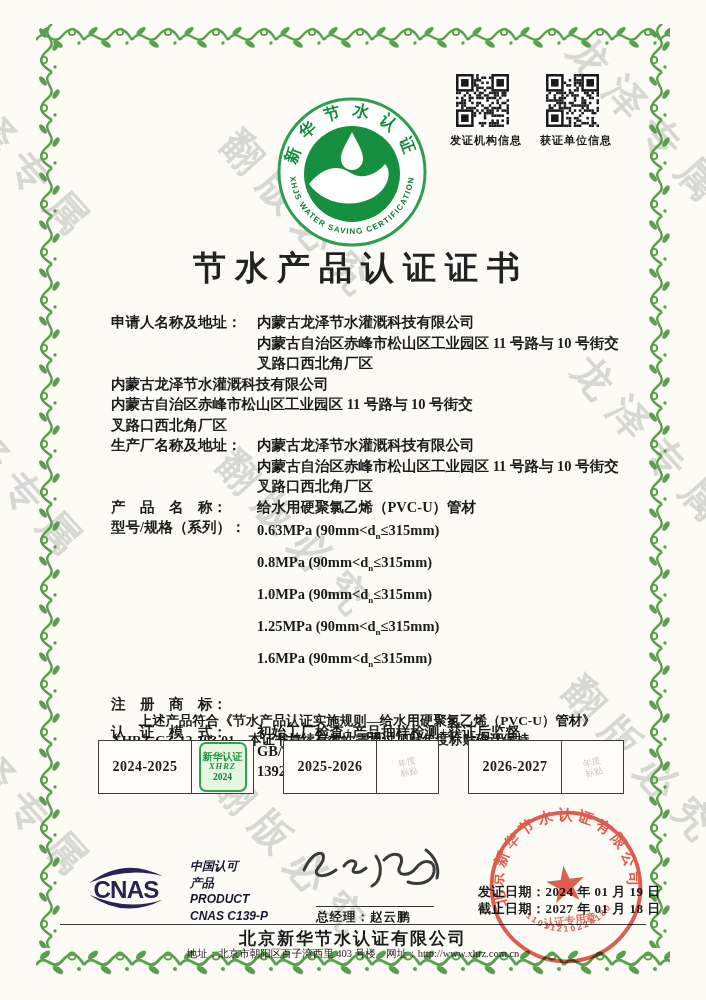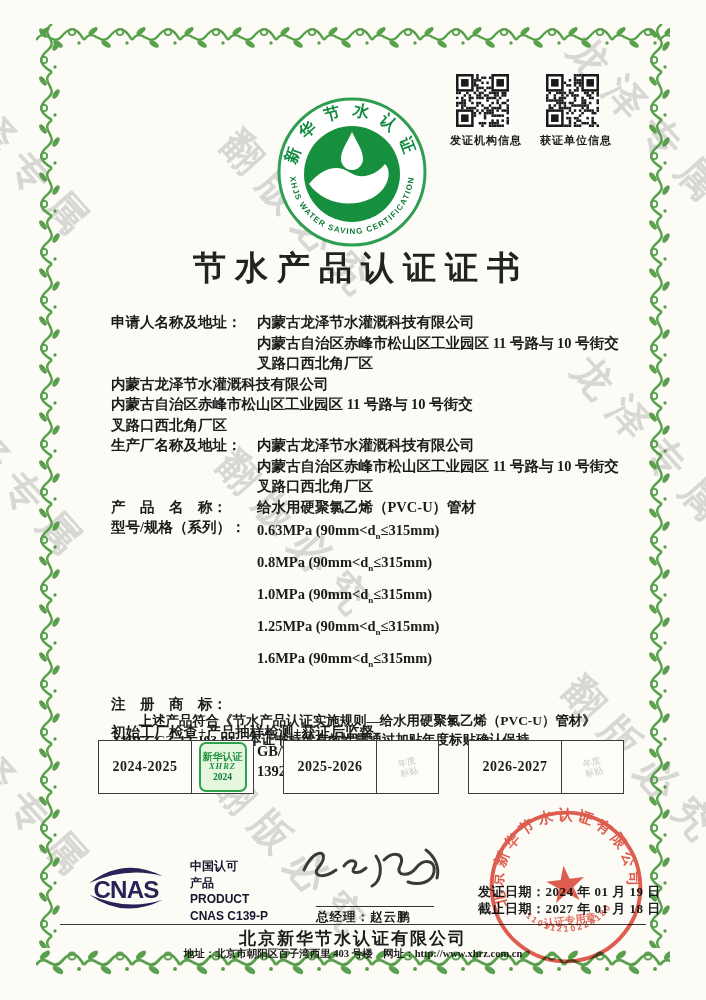--- a/index.html
+++ b/index.html
@@ -41,32 +41,32 @@
            display:flex;flex-direction:column;align-items:center;justify-content:center;line-height:1.15;}
   .sticker .s1{font-size:10px;font-weight:700;color:#1d9440;}
   .sticker .s2{font-size:8.5px;font-style:italic;font-weight:700;color:#1d9440;letter-spacing:1px;}
   .sticker .s3{font-size:9.5px;font-weight:700;color:#0d7c35;}
   .ph{width:22px;font-size:9px;line-height:10px;color:#9f9f9f;opacity:.6;
       transform:rotate(-14deg);word-break:break-all;text-align:center;}
   
   .footer-line{position:absolute;left:60px;top:924px;width:586px;border-top:1.6px solid #3a3a3a;}
   .cnas-logo{position:absolute;left:84px;top:858px;width:84px;height:60px;}
   .cnas-text{position:absolute;left:190px;top:858px;font-family:"Liberation Sans","DejaVu Sans",sans-serif;
-             font-size:12px;font-weight:700;line-height:16.5px;color:#15152e;}
+             font-size:12px;font-weight:700;line-height:16.5px;color:#15152e;font-style:italic;}
   .signature{position:absolute;left:288px;top:830px;width:160px;height:62px;}
   .sig-line{position:absolute;left:316px;top:906px;width:118px;border-top:1.5px solid #333;}
   .sig-title{position:absolute;left:316px;top:909px;font-size:12.5px;font-weight:700;letter-spacing:1px;}
   .dates{position:absolute;left:478px;top:884px;font-size:13px;font-weight:700;line-height:16.5px;
          letter-spacing:.5px;white-space:nowrap;z-index:3;}
   .stamp{position:absolute;left:485px;top:806px;width:162px;height:162px;opacity:.82;
          mix-blend-mode:multiply;transform:rotate(-7deg);z-index:4;pointer-events:none;}
   .org-name{position:absolute;left:0;top:927px;width:100%;text-align:center;margin:0;
             font-size:17px;font-weight:800;letter-spacing:2px;z-index:5;}
   .org-addr{position:absolute;left:0;top:947px;width:100%;text-align:center;
-            font-size:10.5px;font-weight:700;z-index:5;}
+            font-size:10.5px;font-weight:400;z-index:5;}
 </style>
 </head>
 <body>
 
 <div class="cert">
 
   <div class="wm" style="left:-35px;top:58px">龙泽专属</div>
   <div class="wm" style="left:250px;top:118px">翻版必究</div>
   <div class="wm" style="left:596px;top:24px">龙泽专属</div>
   <div class="wm" style="left:-42px;top:378px">龙泽专属</div>
@@ -470,20 +470,21 @@
         <div class="spec-line"><span>1.25MPa (90mm&lt;d</span><sub>n</sub><span>≤315mm)</span></div>
         <div class="spec-line"><span>1.6MPa (90mm&lt;d</span><sub>n</sub><span>≤315mm)</span></div>
       </span>
     </div>
     <div class="frow gap18">
       <span class="flabel">注　册　商　标：</span>
       <span class="fval"></span>
     </div>
     <div class="tight">
       <div class="frow gap8">
+        <span class="flabel">认　证　模　式：</span>
         <span class="fval">初始工厂检查+产品抽样检测+获证后监督</span>
       </div>
       <div class="frow">
         <span class="flabel">产　品　标　准：</span>
         <span class="fval">GB/T 10002.1-2006</span>
       </div>
       <div class="frow">
         <span class="flabel">证　书　编　号：</span>
         <span class="fval">13924P10010R1</span>
       </div>

